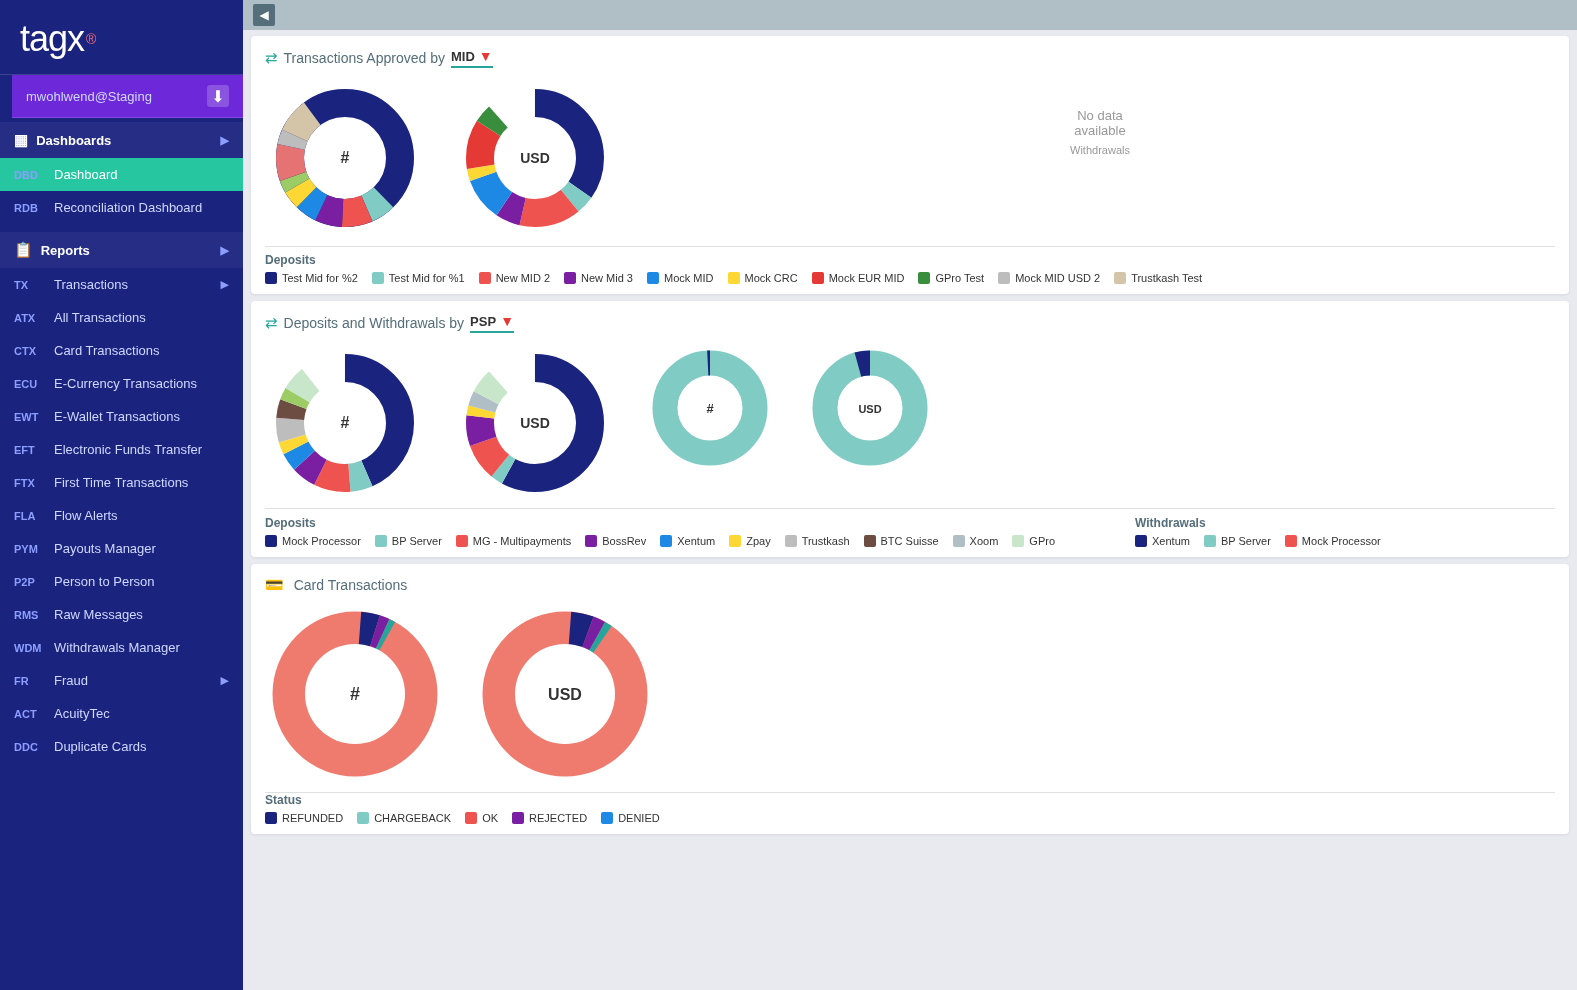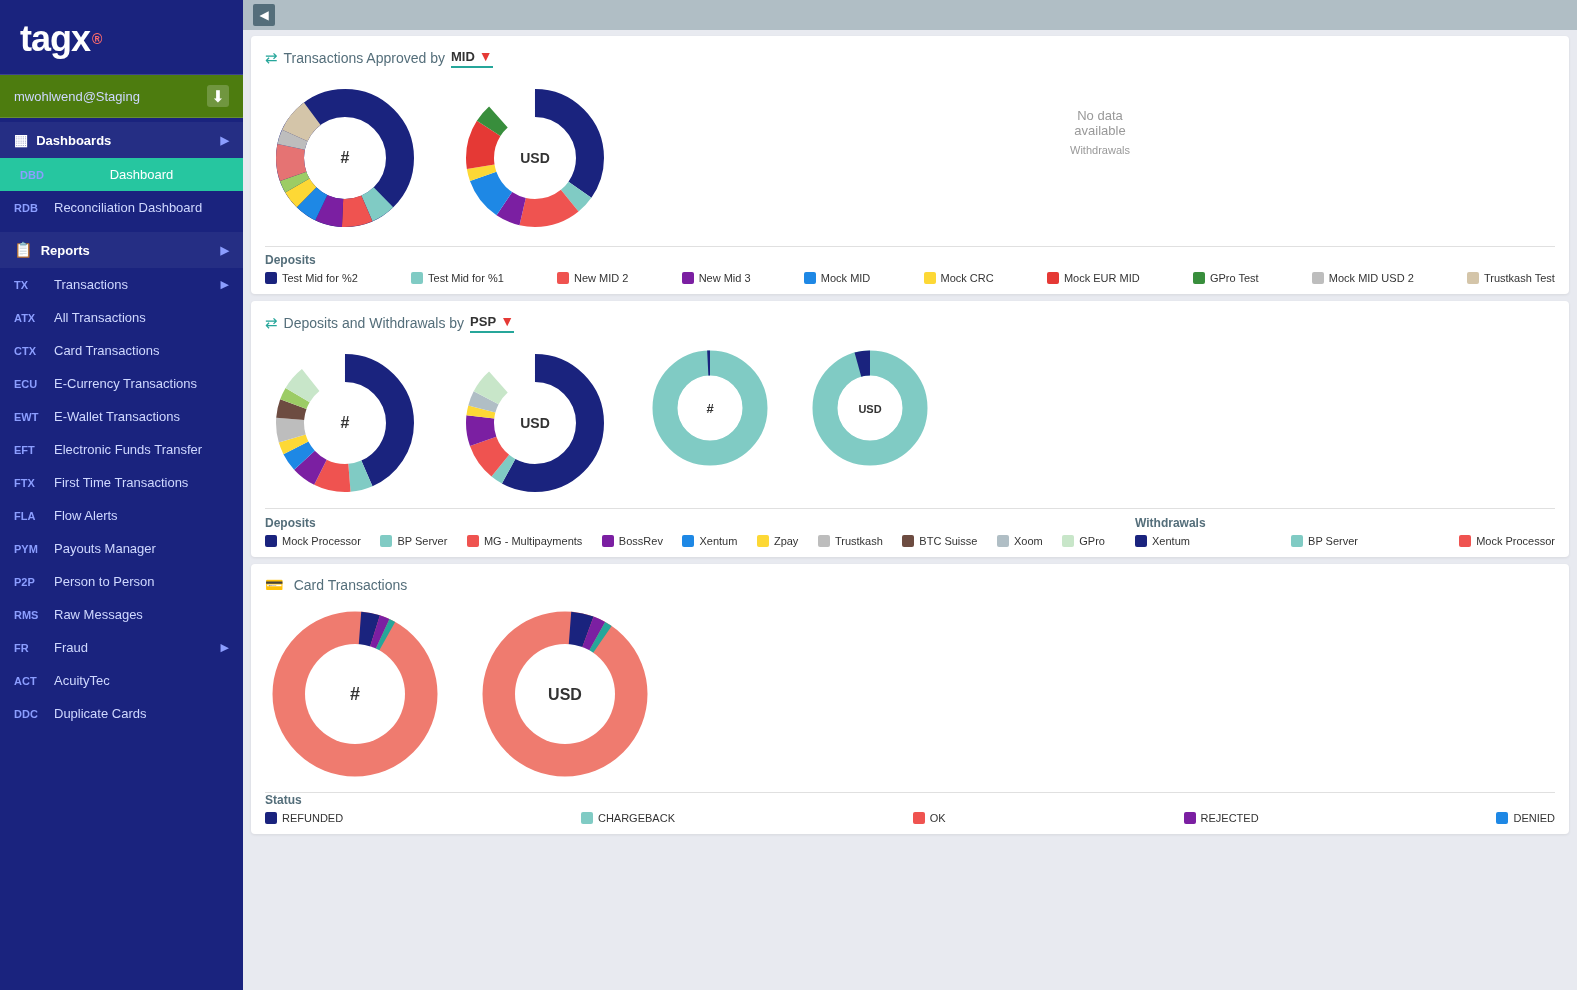--- a/index.html
+++ b/index.html
@@ -15,39 +15,40 @@
       flex-direction: column;
       height: 100%;
       overflow-y: auto;
     }
     .sidebar-logo {
       padding: 18px 20px 14px;
       border-bottom: 1px solid rgba(255,255,255,0.15);
     }
     .logo-text {
       font-size: 36px;
-      font-weight: bold;
+      font-weight: normal;
       color: #fff;
       letter-spacing: -1px;
       display: flex;
       align-items: center;
     }
     .logo-reg {
       font-size: 14px;
       color: #ff6b6b;
       vertical-align: super;
       margin-left: 2px;
     }
     .user-bar {
       display: flex;
       align-items: center;
       justify-content: space-between;
       padding: 10px 14px;
       border-bottom: 1px solid rgba(255,255,255,0.15);
-      background: #4d7c0f;
+      background: #6d28d9;
+      margin-left: 12px;
     }
     .user-name { font-size: 13px; color: #cfd8ff; }
     .user-icon { width: 22px; height: 22px; background: rgba(255,255,255,0.2); border-radius: 3px; display: flex; align-items: center; justify-content: center; cursor: pointer; }
 
     .nav-section {
       padding: 4px 0;
     }
     .nav-item {
       display: flex;
       align-items: center;
@@ -65,21 +66,20 @@
       min-width: 36px;
       margin-right: 4px;
     }
     .nav-label { flex: 1; }
     .nav-arrow { font-size: 11px; color: #8c9eff; margin-left: 4px; }
     .nav-icon { margin-right: 8px; font-size: 15px; }
 
     .dashboard-active {
       background: #26c6a0 !important;
       color: #fff !important;
-      text-align: center;
     }
 
     
     .main {
       flex: 1;
       display: flex;
       flex-direction: column;
       overflow-y: auto;
       background: #e8eaf0;
     }
@@ -172,21 +172,20 @@
     .legend-title {
       font-size: 12px;
       color: #546e7a;
       font-weight: bold;
       margin-bottom: 5px;
     }
     .legend-items {
       display: flex;
       flex-wrap: wrap;
       gap: 20px 14px;
-      justify-content: space-between;
     }
     .legend-item {
       display: flex;
       align-items: center;
       font-size: 11px;
       color: #333;
       gap: 5px;
     }
     .legend-dot {
       width: 12px; height: 12px;
@@ -302,20 +301,24 @@
       <span class="nav-code">PYM</span>
       <span class="nav-label">Payouts Manager</span>
     </div>
     <div class="nav-item">
       <span class="nav-code">P2P</span>
       <span class="nav-label">Person to Person</span>
     </div>
     <div class="nav-item">
       <span class="nav-code">RMS</span>
       <span class="nav-label">Raw Messages</span>
+    </div>
+    <div class="nav-item">
+      <span class="nav-code">WDM</span>
+      <span class="nav-label">Withdrawals Manager</span>
     </div>
     <div class="nav-item">
       <span class="nav-code">FR</span>
       <span class="nav-label">Fraud</span>
       <span class="nav-arrow">▶</span>
     </div>
     <div class="nav-item">
       <span class="nav-code">ACT</span>
       <span class="nav-label">AcuityTec</span>
     </div>

